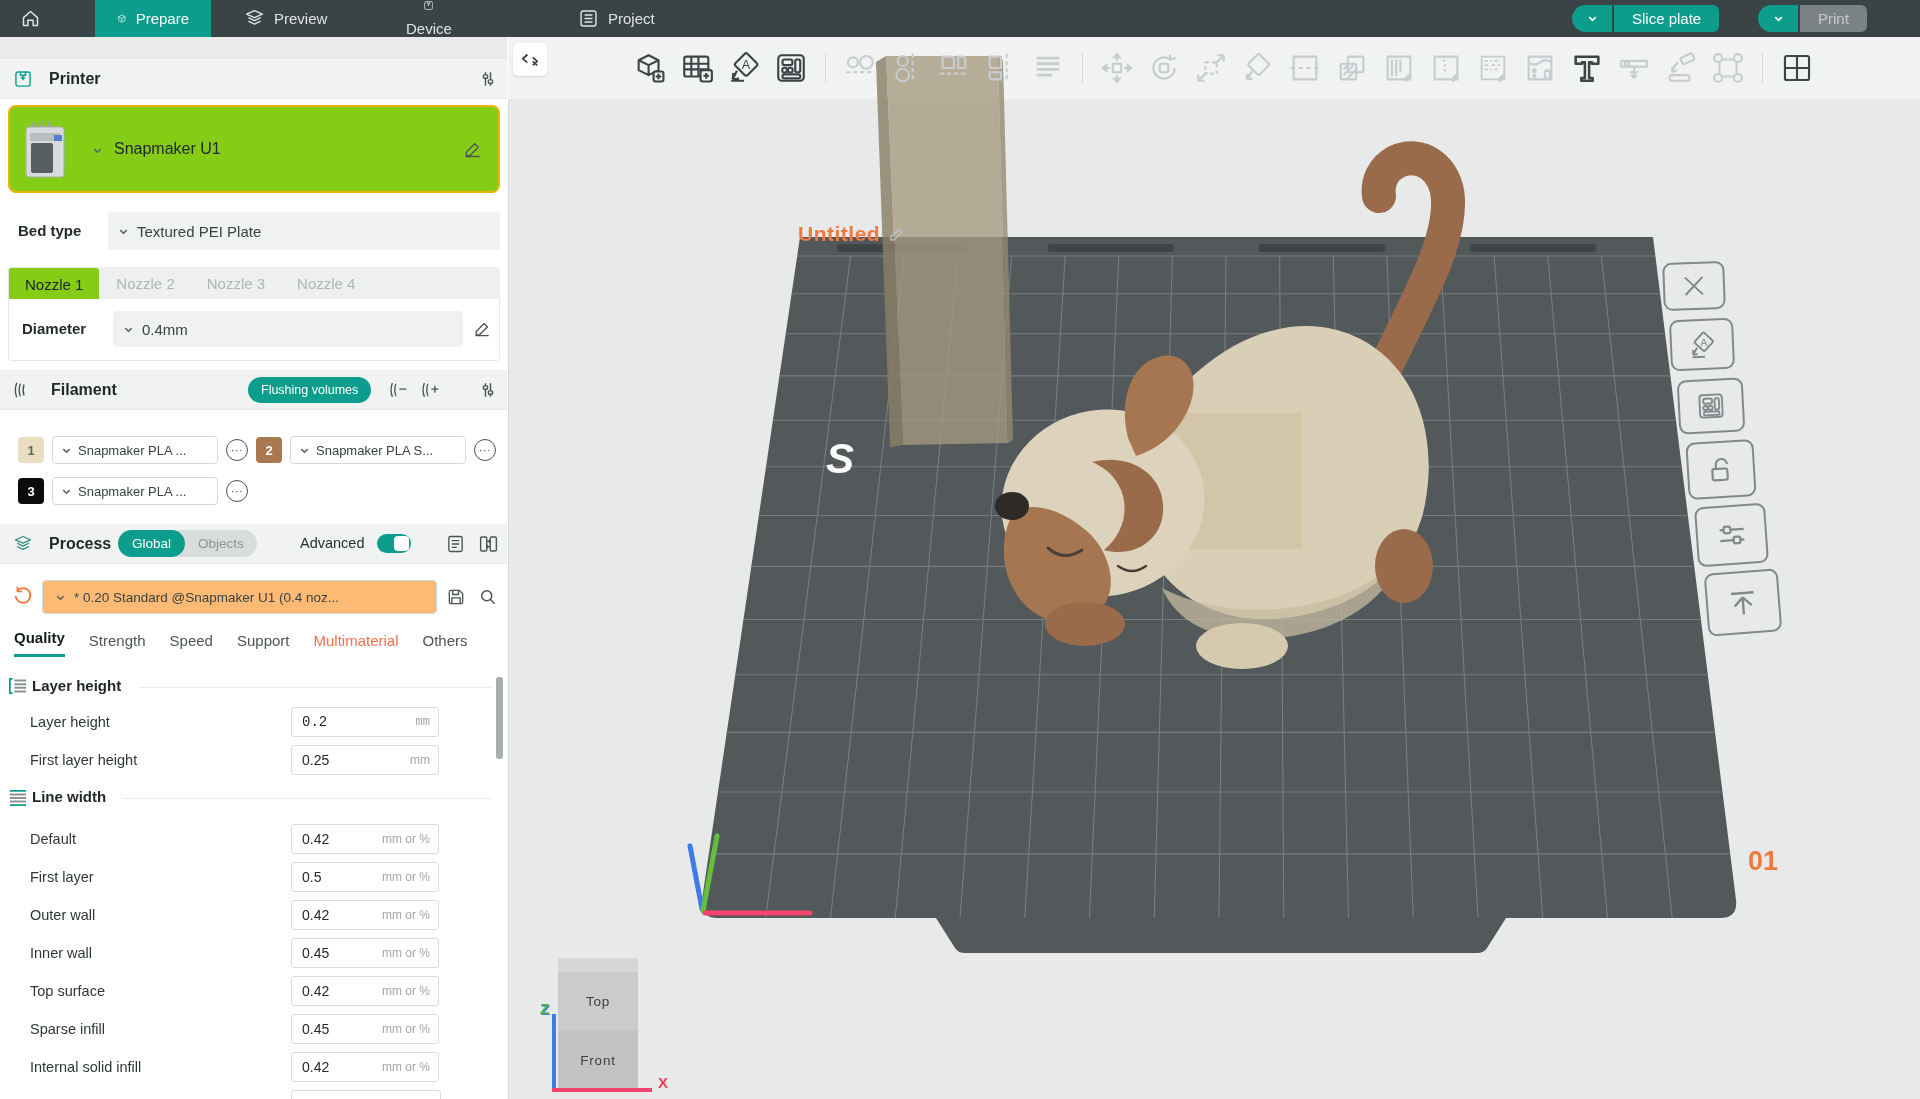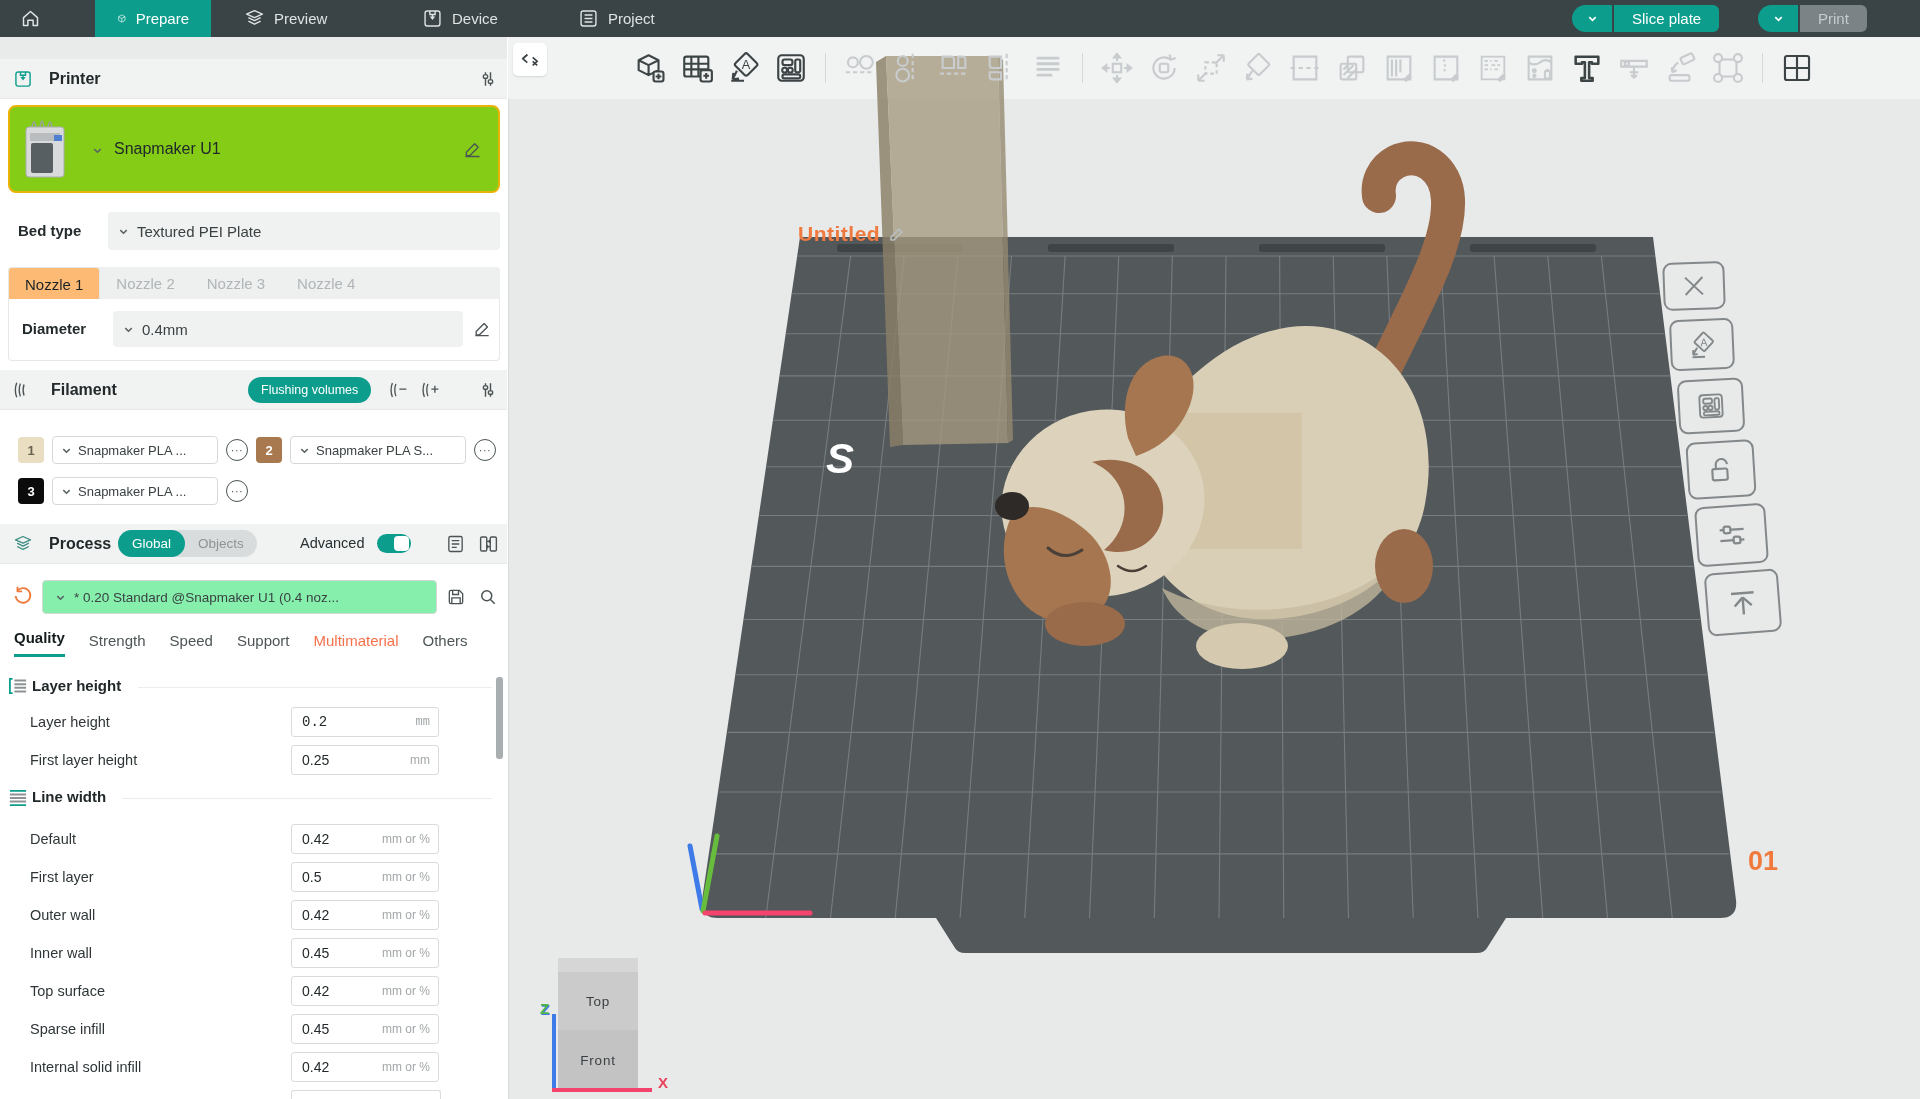--- a/index.html
+++ b/index.html
@@ -23,26 +23,26 @@
   
   .panel{left:0;top:37px;width:508px;height:1062px;background:#fff;border-right:1px solid #d8dada;}
   .sect-head{position:absolute;left:0;width:507px;height:40px;background:#f1f2f2;
              display:flex;align-items:center;gap:16px;padding-left:13px;box-sizing:border-box;
              border-bottom:1px solid #e7e9e9;}
   .sect-title{font-size:16px;font-weight:bold;color:#22292b;}
   .gapband{position:absolute;left:0;width:507px;background:#e9eaea;}
   .card{position:absolute;background:#84cc16;border:2px solid #eab308;border-radius:8px;box-sizing:border-box;}
   .sel{position:absolute;background:#f0f1f1;border-radius:4px;display:flex;align-items:center;gap:8px;
        padding:0 10px;box-sizing:border-box;color:#3a4244;font-size:15px;}
-  .sel.white{background:#86efac;border:1px solid #d6d9d9;padding-left:12px;}
+  .sel.white{background:#fdba74;border:1px solid #d6d9d9;padding-left:12px;}
   .chev{width:11px;height:11px;flex:0 0 auto;}
   .lbl{font-size:15px;color:#242b2d;}
   .nozzle-strip{position:absolute;background:#eeefef;border-radius:4px 4px 0 0;display:flex;}
   .ntab{height:32px;display:flex;align-items:center;padding:0 16px;font-size:15px;color:#b0b5b7;}
-  .ntab.active{background:#fdba74;color:#1d2426;border-radius:4px 4px 0 0;border:1px solid #e6e8e8;border-bottom:none;}
+  .ntab.active{background:#84cc16;color:#1d2426;border-radius:4px 4px 0 0;border:1px solid #e6e8e8;border-bottom:none;}
   .pill{background:#0c9d8d;color:#fff;border-radius:13px;font-size:12.5px;display:flex;align-items:center;
         padding:0 13px;height:26px;}
   .swatch{position:absolute;width:26px;height:26px;border-radius:4px;display:flex;align-items:center;
           justify-content:center;font-size:13px;font-weight:bold;}
   .sw1{background:#e9dec1;color:#6b6352;}
   .sw2{background:#a8794e;color:#fff;}
   .sw3{background:#0b0b0b;color:#fff;}
   .fil-sel{position:absolute;height:28px;background:#fff;border:1px solid #d6d9d9;border-radius:4px;
            display:flex;align-items:center;gap:6px;padding:0 8px;font-size:13px;color:#3a4244;box-sizing:border-box;}
   .dots{position:absolute;width:22px;height:22px;border:1.6px solid #4b5355;border-radius:50%;
@@ -99,21 +99,21 @@
           <path d="M12 3l8 4.5v9L12 21l-8-4.5v-9z M4 7.5l8 4.5 8-4.5 M12 12v9" stroke-linejoin="round"></path>
         </svg>
       <span>Prepare</span>
     </div>
     <div class="tb-tab" style="left:222px;">
       <svg class="tb-ic" viewBox="0 0 24 24" fill="none" stroke="#dfe3e3" stroke-width="1.6">
           <path d="M12 3l9 4-9 4-9-4z M5 11l7 3.5L19 11 M5 15l7 3.5L19 15" stroke-linejoin="round"></path>
         </svg>
       <span>Preview</span>
     </div>
-    <div class="tb-tab" style="left:400px;">
+    <div class="tb-tab" style="left:384px;flex-direction:column;">
       <svg class="tb-ic" viewBox="0 0 24 24" fill="none" stroke="#dfe3e3" stroke-width="1.6">
           <rect x="3.5" y="3.5" width="17" height="17" rx="2.5"></rect>
           <path d="M9 3.5v4h6v-4 M12 7.5v3 M10.5 10.5h3l-1.5 2z"></path>
         </svg>
       <span>Device</span>
     </div>
     <div class="tb-tab" style="left:556px;">
       <svg class="tb-ic" viewBox="0 0 24 24" fill="none" stroke="#dfe3e3" stroke-width="1.6">
           <rect x="3.5" y="3.5" width="17" height="17" rx="2.5"></rect>
           <path d="M7.5 8h9 M7.5 12h9 M7.5 16h9"></path>

